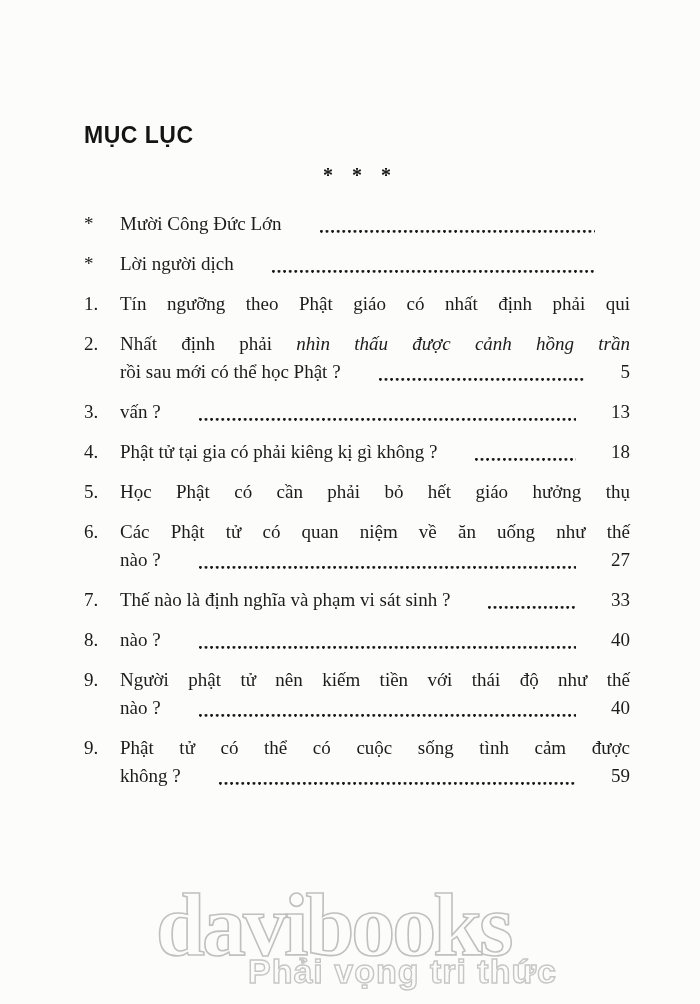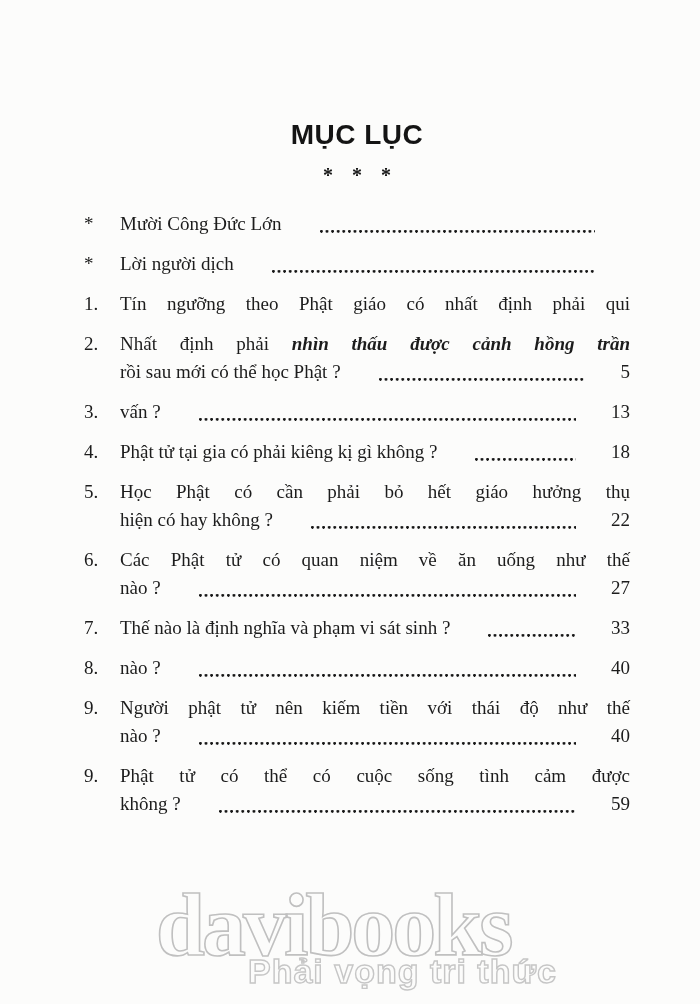--- a/index.html
+++ b/index.html
@@ -11,24 +11,24 @@
     font-family: "Liberation Serif", serif;
     color: #1c1c1c;
   }
   .page {
     position: absolute; inset: 0;
     padding: 118px 70px 0 84px;
     box-sizing: border-box;
   }
   .title {
     margin: 0;
-    text-align: center;
+    text-align: left;
     font-family: "Liberation Sans", sans-serif;
     font-weight: 700;
-    font-size: 28px;
+    font-size: 23px;
     line-height: 34px;
     letter-spacing: 0.5px;
     color: #141414;
   }
   .divider {
     margin-top: 12px;
     text-align: center;
     font-family: "Liberation Serif", serif;
     font-weight: 700;
     font-size: 20px;
@@ -45,21 +45,21 @@
     line-height: 28px;
   }
   .entry { display: flex; margin-bottom: 12px; }
   .marker { flex: 0 0 36px; }
   .content { flex: 1; min-width: 0; display: block; }
   .line1 {
     display: block;
     text-align: justify;
     text-align-last: justify;
   }
-  .emph { font-weight: 700; font-style: italic; }
+  .emph { font-weight: 400; font-style: italic; }
   .lastline { display: flex; gap: 32px; }
   .ltext { white-space: nowrap; }
   .leader {
     flex: 1;
     align-self: flex-end;
     height: 3px;
     margin: 0 3px 5px 6px;
     background-image: radial-gradient(circle at 1.4px 1.4px, #161616 1.2px, rgba(0,0,0,0) 1.55px);
     background-size: 5.6px 3px;
     background-repeat: repeat-x;
@@ -159,25 +159,20 @@
         <span class="leader"></span>
         <span class="pagenum">18</span>
       </span>
     </span>
   </li>
 
   <li class="entry">
     <span class="marker">5.</span>
     <span class="content">
       <span class="line1"><span>Học Phật có cần phải bỏ hết giáo hưởng thụ</span></span>
-      <span class="lastline">
-        <span class="ltext">hiện có hay không ?</span>
-        <span class="leader"></span>
-        <span class="pagenum">22</span>
-      </span>
     </span>
   </li>
 
   <li class="entry">
     <span class="marker">6.</span>
     <span class="content">
       <span class="line1"><span>Các Phật tử có quan niệm về ăn uống như thế</span></span>
       <span class="lastline">
         <span class="ltext">nào ?</span>
         <span class="leader"></span>

